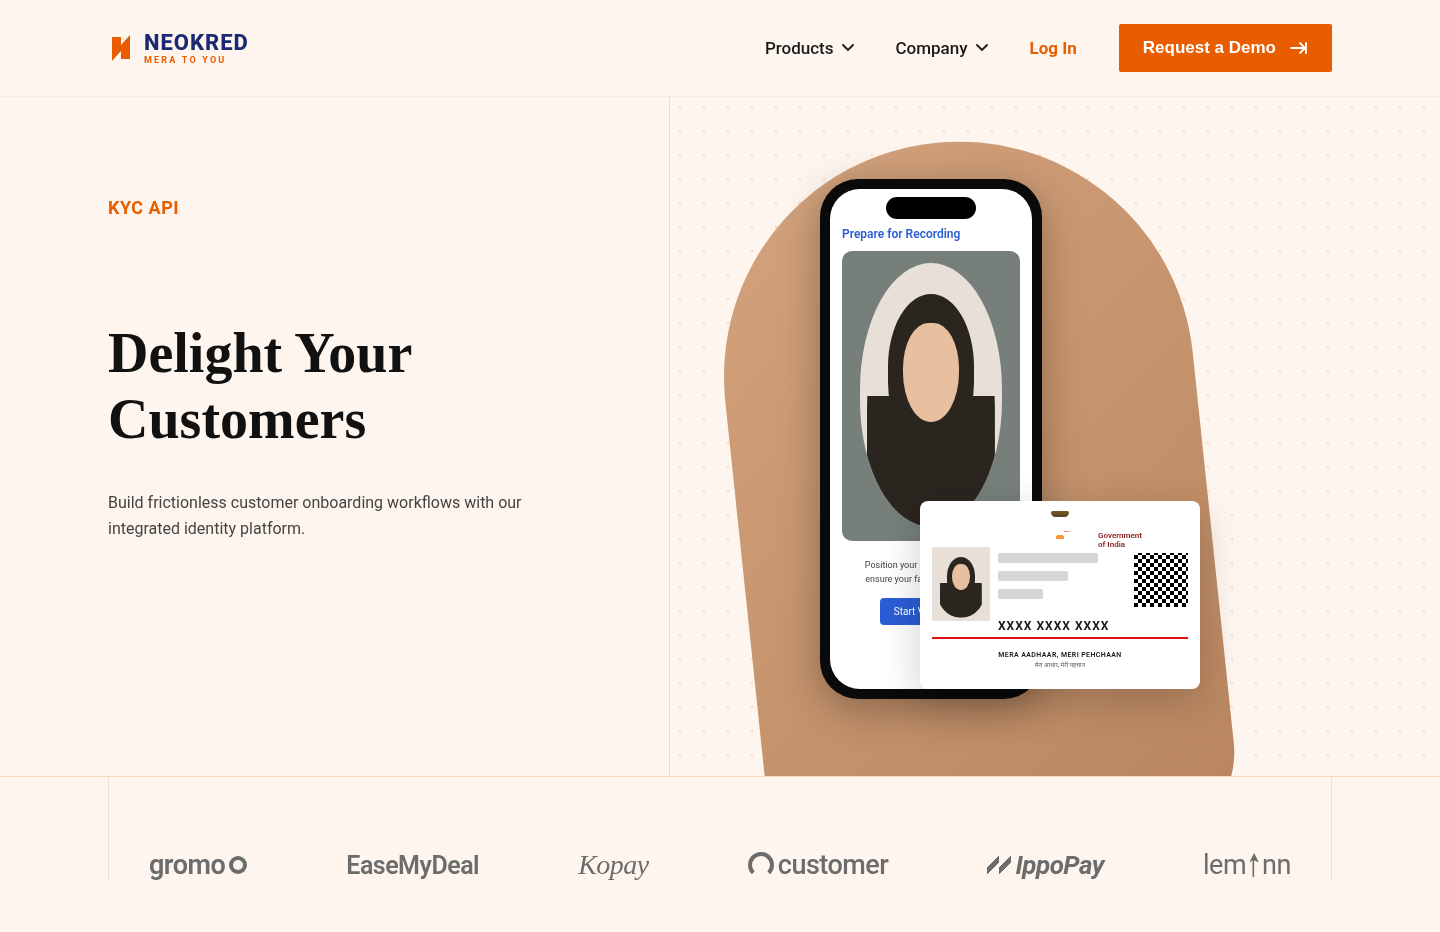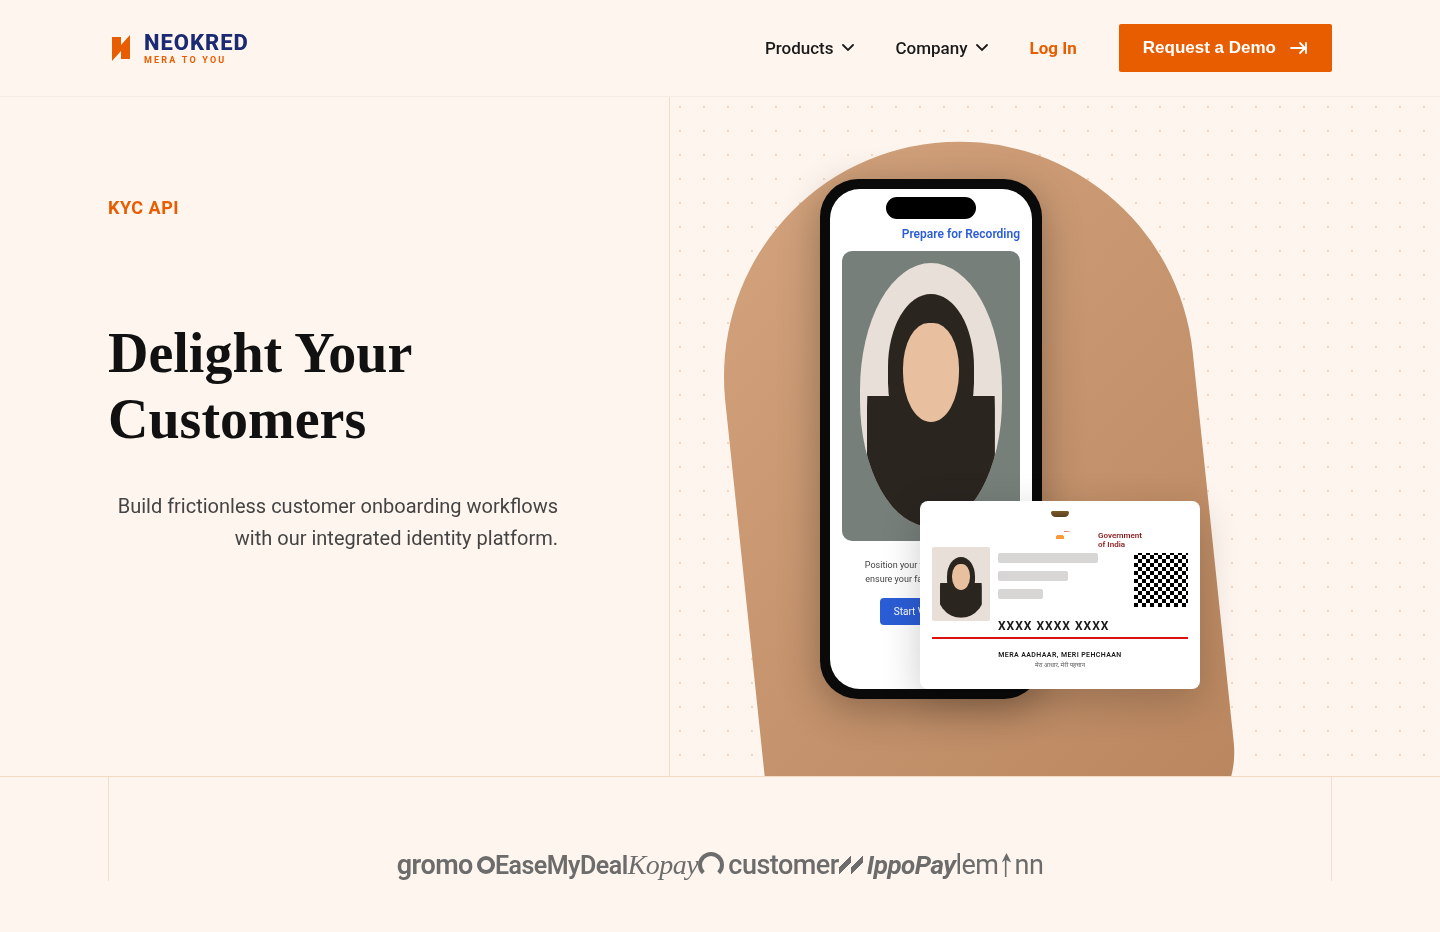--- a/index.html
+++ b/index.html
@@ -113,26 +113,25 @@
   font-size: 56px;
   line-height: 1.18;
   color: #111;
   font-weight: 400;
   margin-bottom: 38px;
 }
 .headline .bold {
   font-weight: 700;
 }
 .subhead {
-  font-size: 20px;
+  font-size: 16px;
   color: #444;
   line-height: 1.6;
   margin-bottom: 56px;
   max-width: 450px;
-  text-align: right;
 }
 .cta-btn {
   background: #E85D00;
   color: #fff;
   padding: 14px 22px;
   border: none;
   font-size: 17px;
   font-weight: 600;
   display: inline-flex;
   align-items: center;
@@ -186,21 +185,21 @@
   transform: translateX(-50%);
   width: 90px;
   height: 22px;
   background: #000;
   border-radius: 14px;
 }
 .phone-title {
   color: #2B5DD6;
   font-size: 12px;
   font-weight: 600;
-  text-align: right;
+  text-align: left;
   margin-top: 18px;
   margin-bottom: 10px;
 }
 .photo-frame {
   width: 100%;
   height: 290px;
   background: #777f7b;
   border-radius: 10px;
   position: relative;
   overflow: hidden;
@@ -406,21 +405,21 @@
   margin-top: 2px;
 }
 
 
 .logos-strip {
   margin: 0 108px;
   border-left: 1px solid #F0DED0;
   border-right: 1px solid #F0DED0;
   padding: 72px 40px 0;
   display: flex;
-  justify-content: center;
+  justify-content: space-between;
   align-items: center;
 }
 .partner-logo {
   font-size: 27px;
   font-weight: 600;
   color: #6C6C6C;
   letter-spacing: -0.5px;
   display: flex;
   align-items: center;
   gap: 4px;

